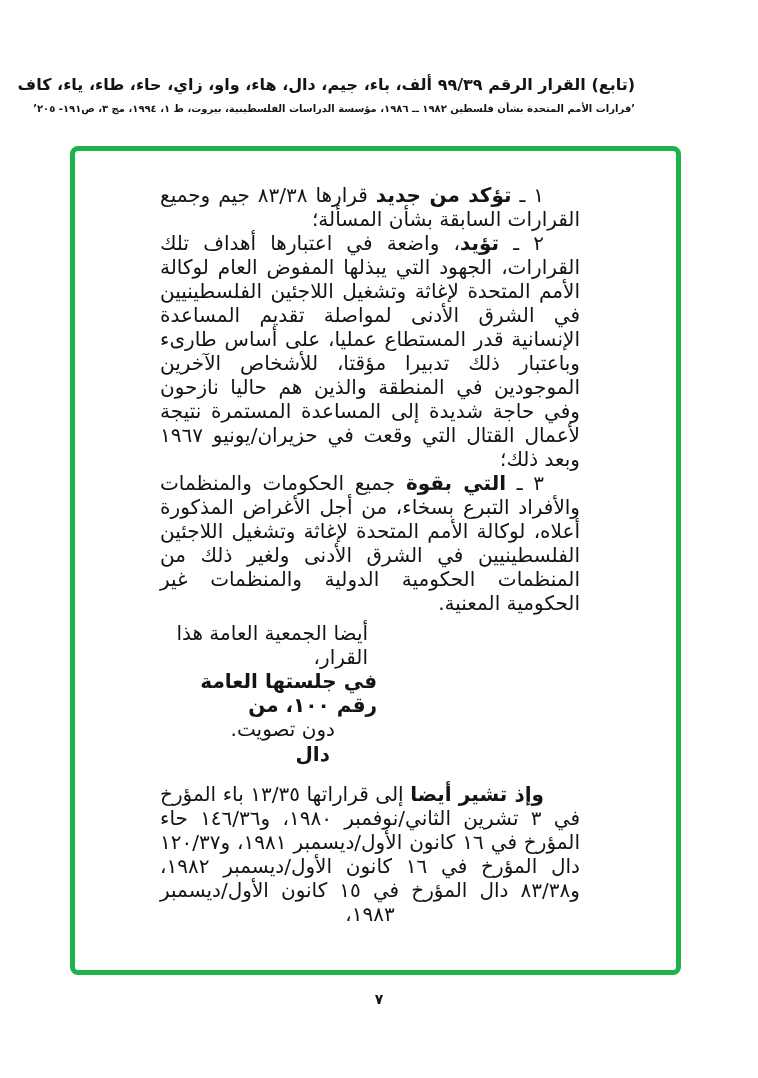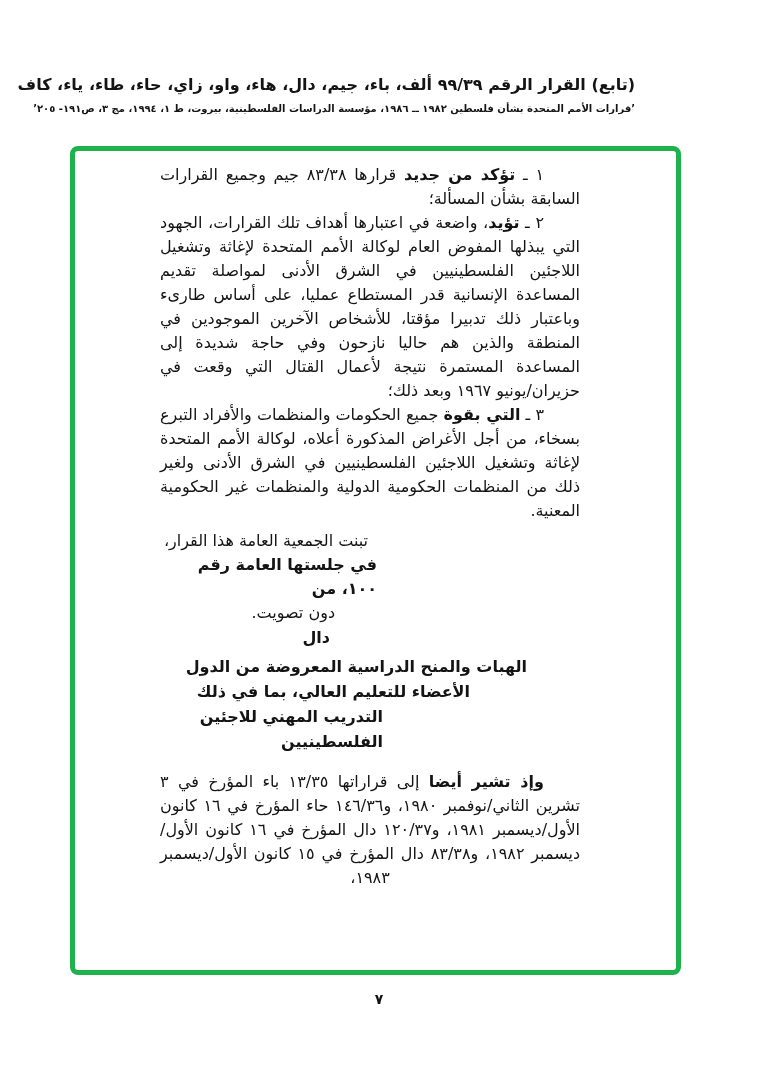--- a/index.html
+++ b/index.html
@@ -32,23 +32,23 @@
   }
   .box {
     position: absolute;
     left: 70px;
     top: 146px;
     width: 611px;
     height: 829px;
     box-sizing: border-box;
     border: 5px solid #1db24c;
     border-radius: 8px;
-    padding: 12px 96px 0 85px;
+    padding: 32px 96px 0 85px;
     direction: rtl;
-    font-size: 16px;
+    font-size: 20px;
     line-height: 24px;
     text-align: justify;
   }
   .para { margin: 0; text-indent: 36px; }
   .para b { font-weight: bold; }
   .adopt { margin-top: 6px; }
   .adopt div { text-align: right; text-indent: 0; }
   .adopt-1 { margin-right: 212px; }
   .adopt-2 { margin-right: 203px; font-weight: bold; }
   .adopt-3 { margin-right: 245px; }
@@ -93,32 +93,27 @@
 
   <div class="box" style="border-color: rgb(29, 178, 76);">
 
     <p class="para"><span>١ ـ </span><b>تؤكد من جديد</b><span> قرارها ٨٣/٣٨ جيم وجميع القرارات السابقة بشأن المسألة؛</span></p>
 
     <p class="para"><span>٢ ـ </span><b>تؤيد</b><span>، واضعة في اعتبارها أهداف تلك القرارات، الجهود التي يبذلها المفوض العام لوكالة الأمم المتحدة لإغاثة وتشغيل اللاجئين الفلسطينيين في الشرق الأدنى لمواصلة تقديم المساعدة الإنسانية قدر المستطاع عمليا، على أساس طارىء وباعتبار ذلك تدبيرا مؤقتا، للأشخاص الآخرين الموجودين في المنطقة والذين هم حاليا نازحون وفي حاجة شديدة إلى المساعدة المستمرة نتيجة لأعمال القتال التي وقعت في حزيران/يونيو ١٩٦٧ وبعد ذلك؛</span></p>
 
     <p class="para"><span>٣ ـ </span><b>التي بقوة</b><span> جميع الحكومات والمنظمات والأفراد التبرع بسخاء، من أجل الأغراض المذكورة أعلاه، لوكالة الأمم المتحدة لإغاثة وتشغيل اللاجئين الفلسطينيين في الشرق الأدنى ولغير ذلك من المنظمات الحكومية الدولية والمنظمات غير الحكومية المعنية.</span></p>
 
     <div class="adopt">
-      <div class="adopt-1">تبنت الجمعية العامة هذا القرار،</div>
+      <div class="adopt-1">أيضا الجمعية العامة هذا القرار،</div>
       <div class="adopt-2">في جلستها العامة رقم ١٠٠، من</div>
       <div class="adopt-3">دون تصويت.</div>
     </div>
 
     <div class="dal">دال</div>
 
-    <div class="heading">
-      <div class="head-1">الهبات والمنح الدراسية المعروضة من الدول</div>
-      <div class="head-2">الأعضاء للتعليم العالي، بما في ذلك</div>
-      <div class="head-3">التدريب المهني للاجئين الفلسطينيين</div>
-    </div>
 
 
 
     <p class="para p-recall2"><b>وإذ تشير أيضا</b><span> إلى قراراتها ١٣/٣٥ باء المؤرخ في ٣ تشرين الثاني/نوفمبر ١٩٨٠، و١٤٦/٣٦ حاء المؤرخ في ١٦ كانون الأول/ديسمبر ١٩٨١، و١٢٠/٣٧ دال المؤرخ في ١٦ كانون الأول/ديسمبر ١٩٨٢، و٨٣/٣٨ دال المؤرخ في ١٥ كانون الأول/ديسمبر ١٩٨٣،</span></p>
 
   </div>
 
   <div class="pagenum">٧</div>
 
 </div>

